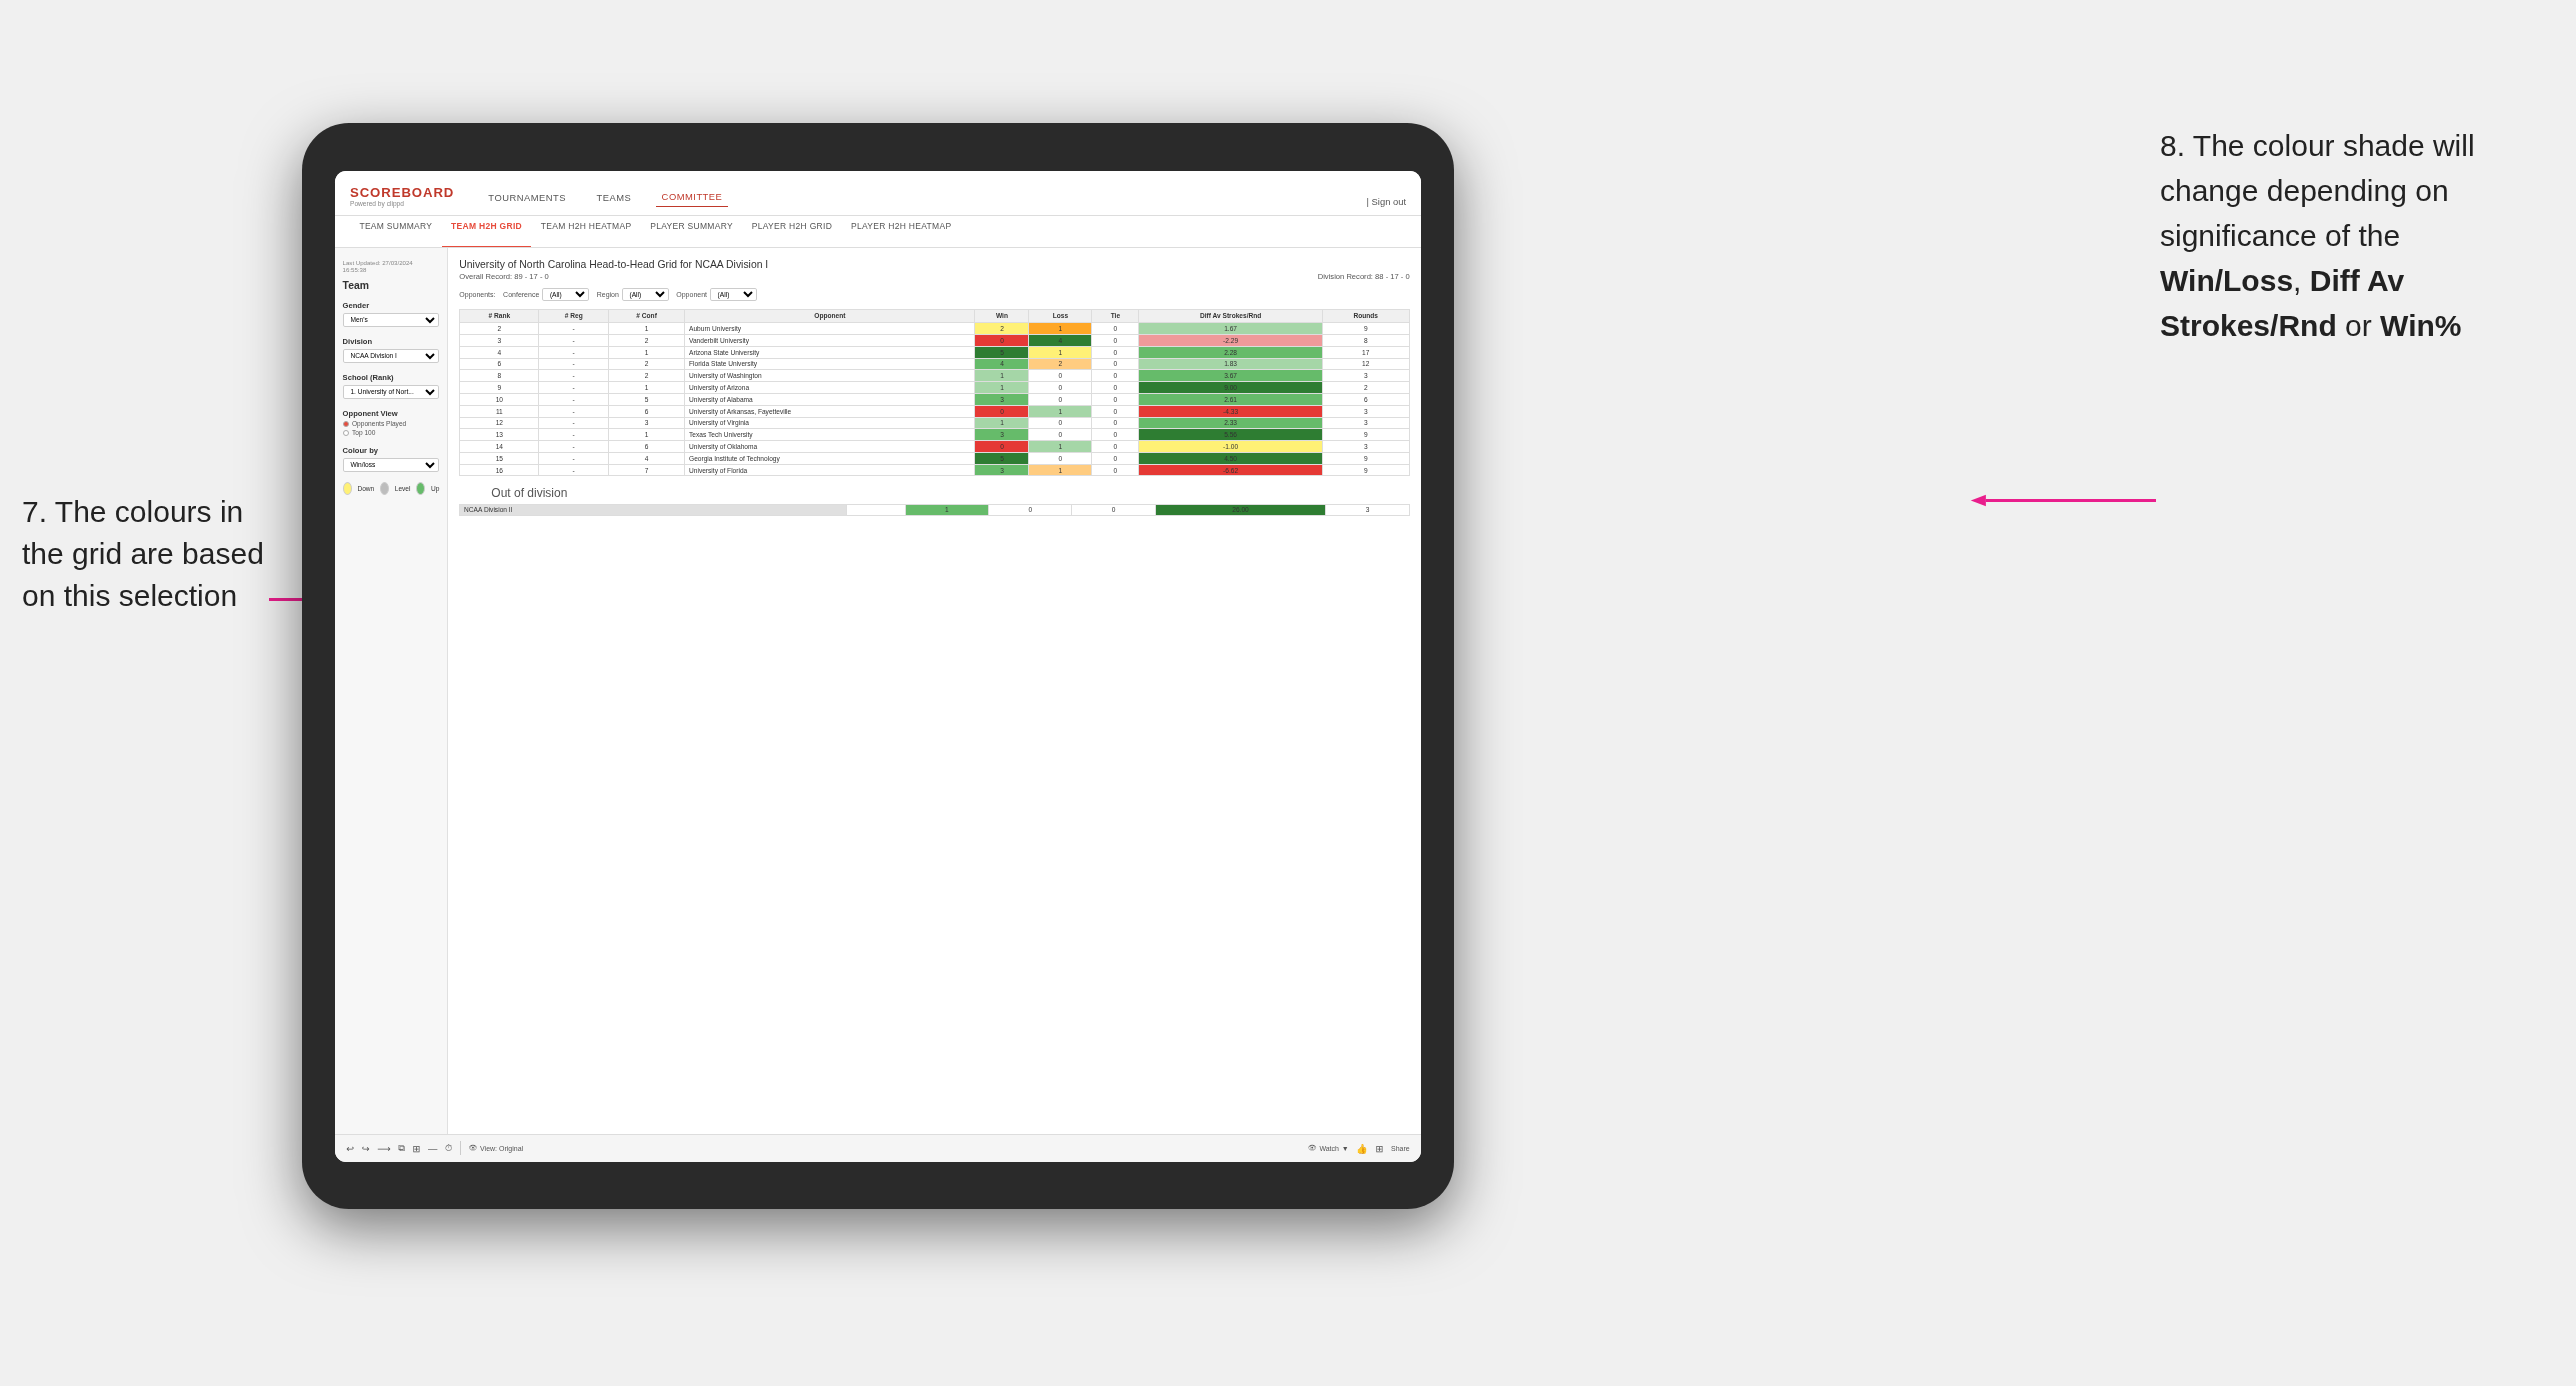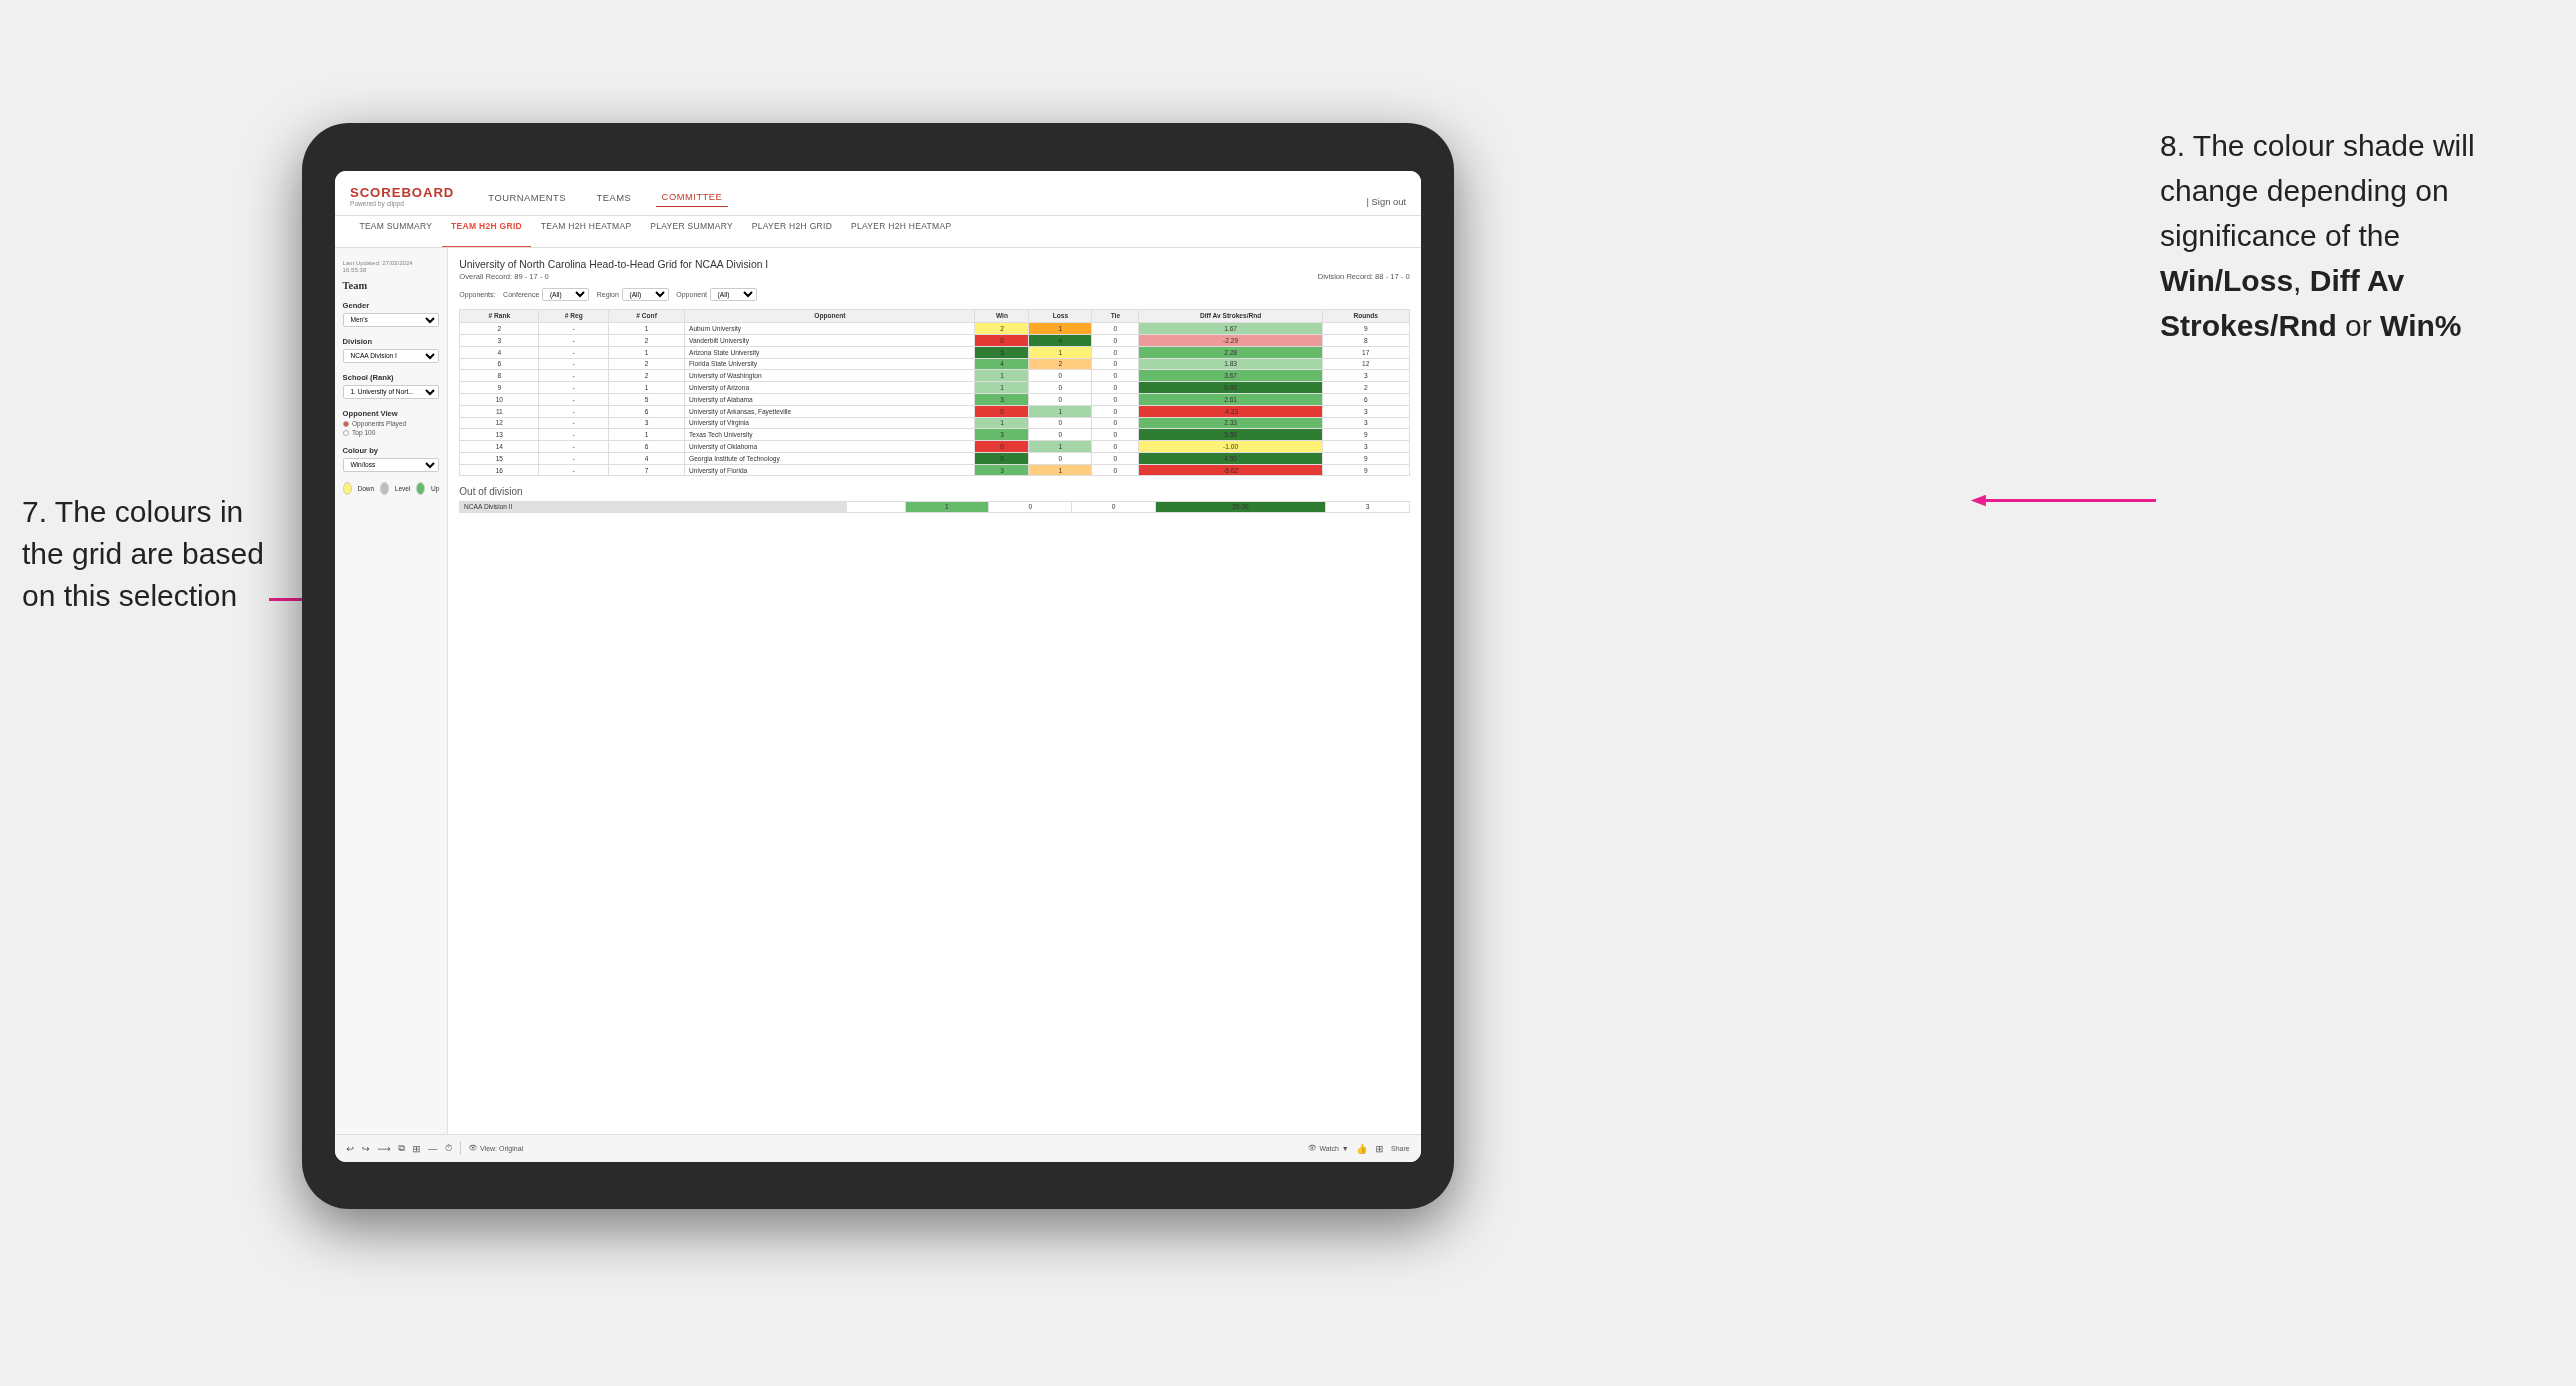--- a/index.html
+++ b/index.html
@@ -162,21 +162,20 @@
       border: 0.9px solid #ccc;
       background: #fff;
       border-radius: 1.9px;
     }
     .sidebar-big-label {
       font-size: 10.4px;
       font-weight: bold;
       color: #333;
       margin-bottom: 5.7px;
       margin-top: 3.8px;
-      font-family: Liberation Serif, serif;
     }
     .sidebar-timestamp {
       font-size: 6.1px;
       color: #888;
       margin-bottom: 7.6px;
     }
     .radio-group {
       font-size: 6.6px;
       color: #555;
     }
@@ -293,23 +292,24 @@
     .cell-red-light { background: #ef9a9a; color: #333; }
     .cell-red { background: #e53935; color: #fff; }
     .cell-white { background: #fff; color: #333; }
     .cell-gray { background: #e0e0e0; color: #333; }
 
     
     .out-of-division {
       margin-top: 9.4px;
     }
     .out-of-division-label {
-      font-size: 10px;
+      font-size: 12px;
       color: #555;
       margin-bottom: 3.8px;
+      margin-left: 32px;
     }
 
     
     .bottom-toolbar {
       background: #f5f5f5;
       border-top: 0.9px solid #ddd;
       padding: 3.8px 11.3px;
       display: flex;
       align-items: center;
       gap: 7.6px;

